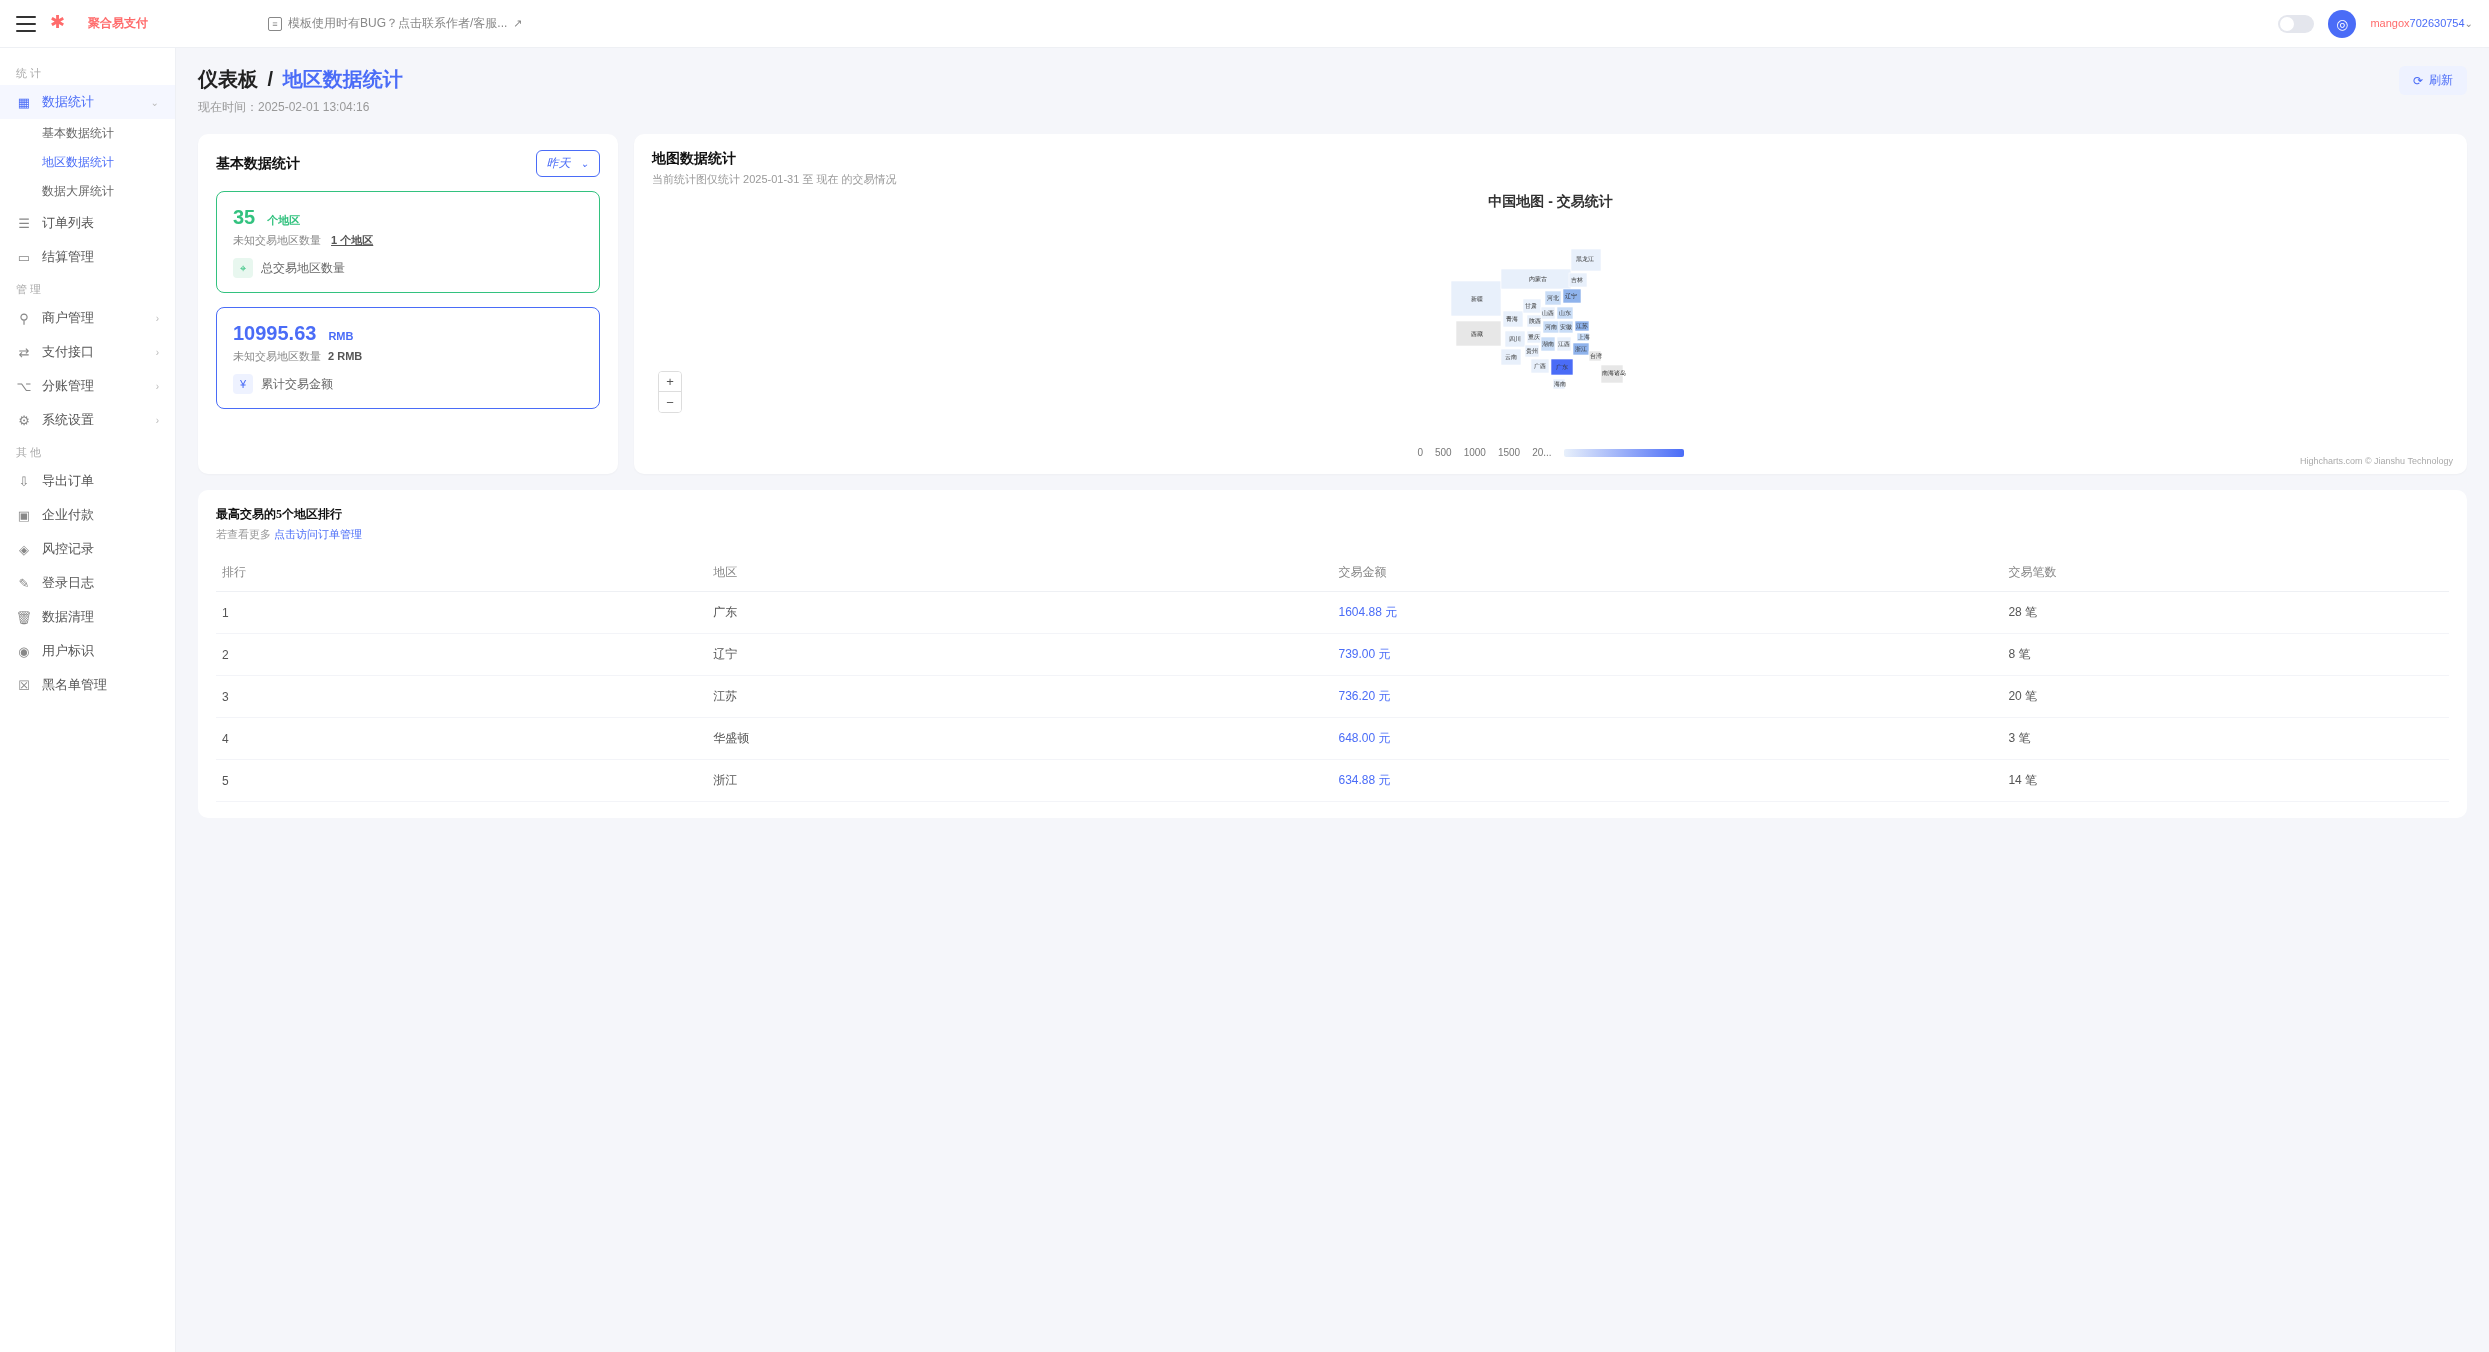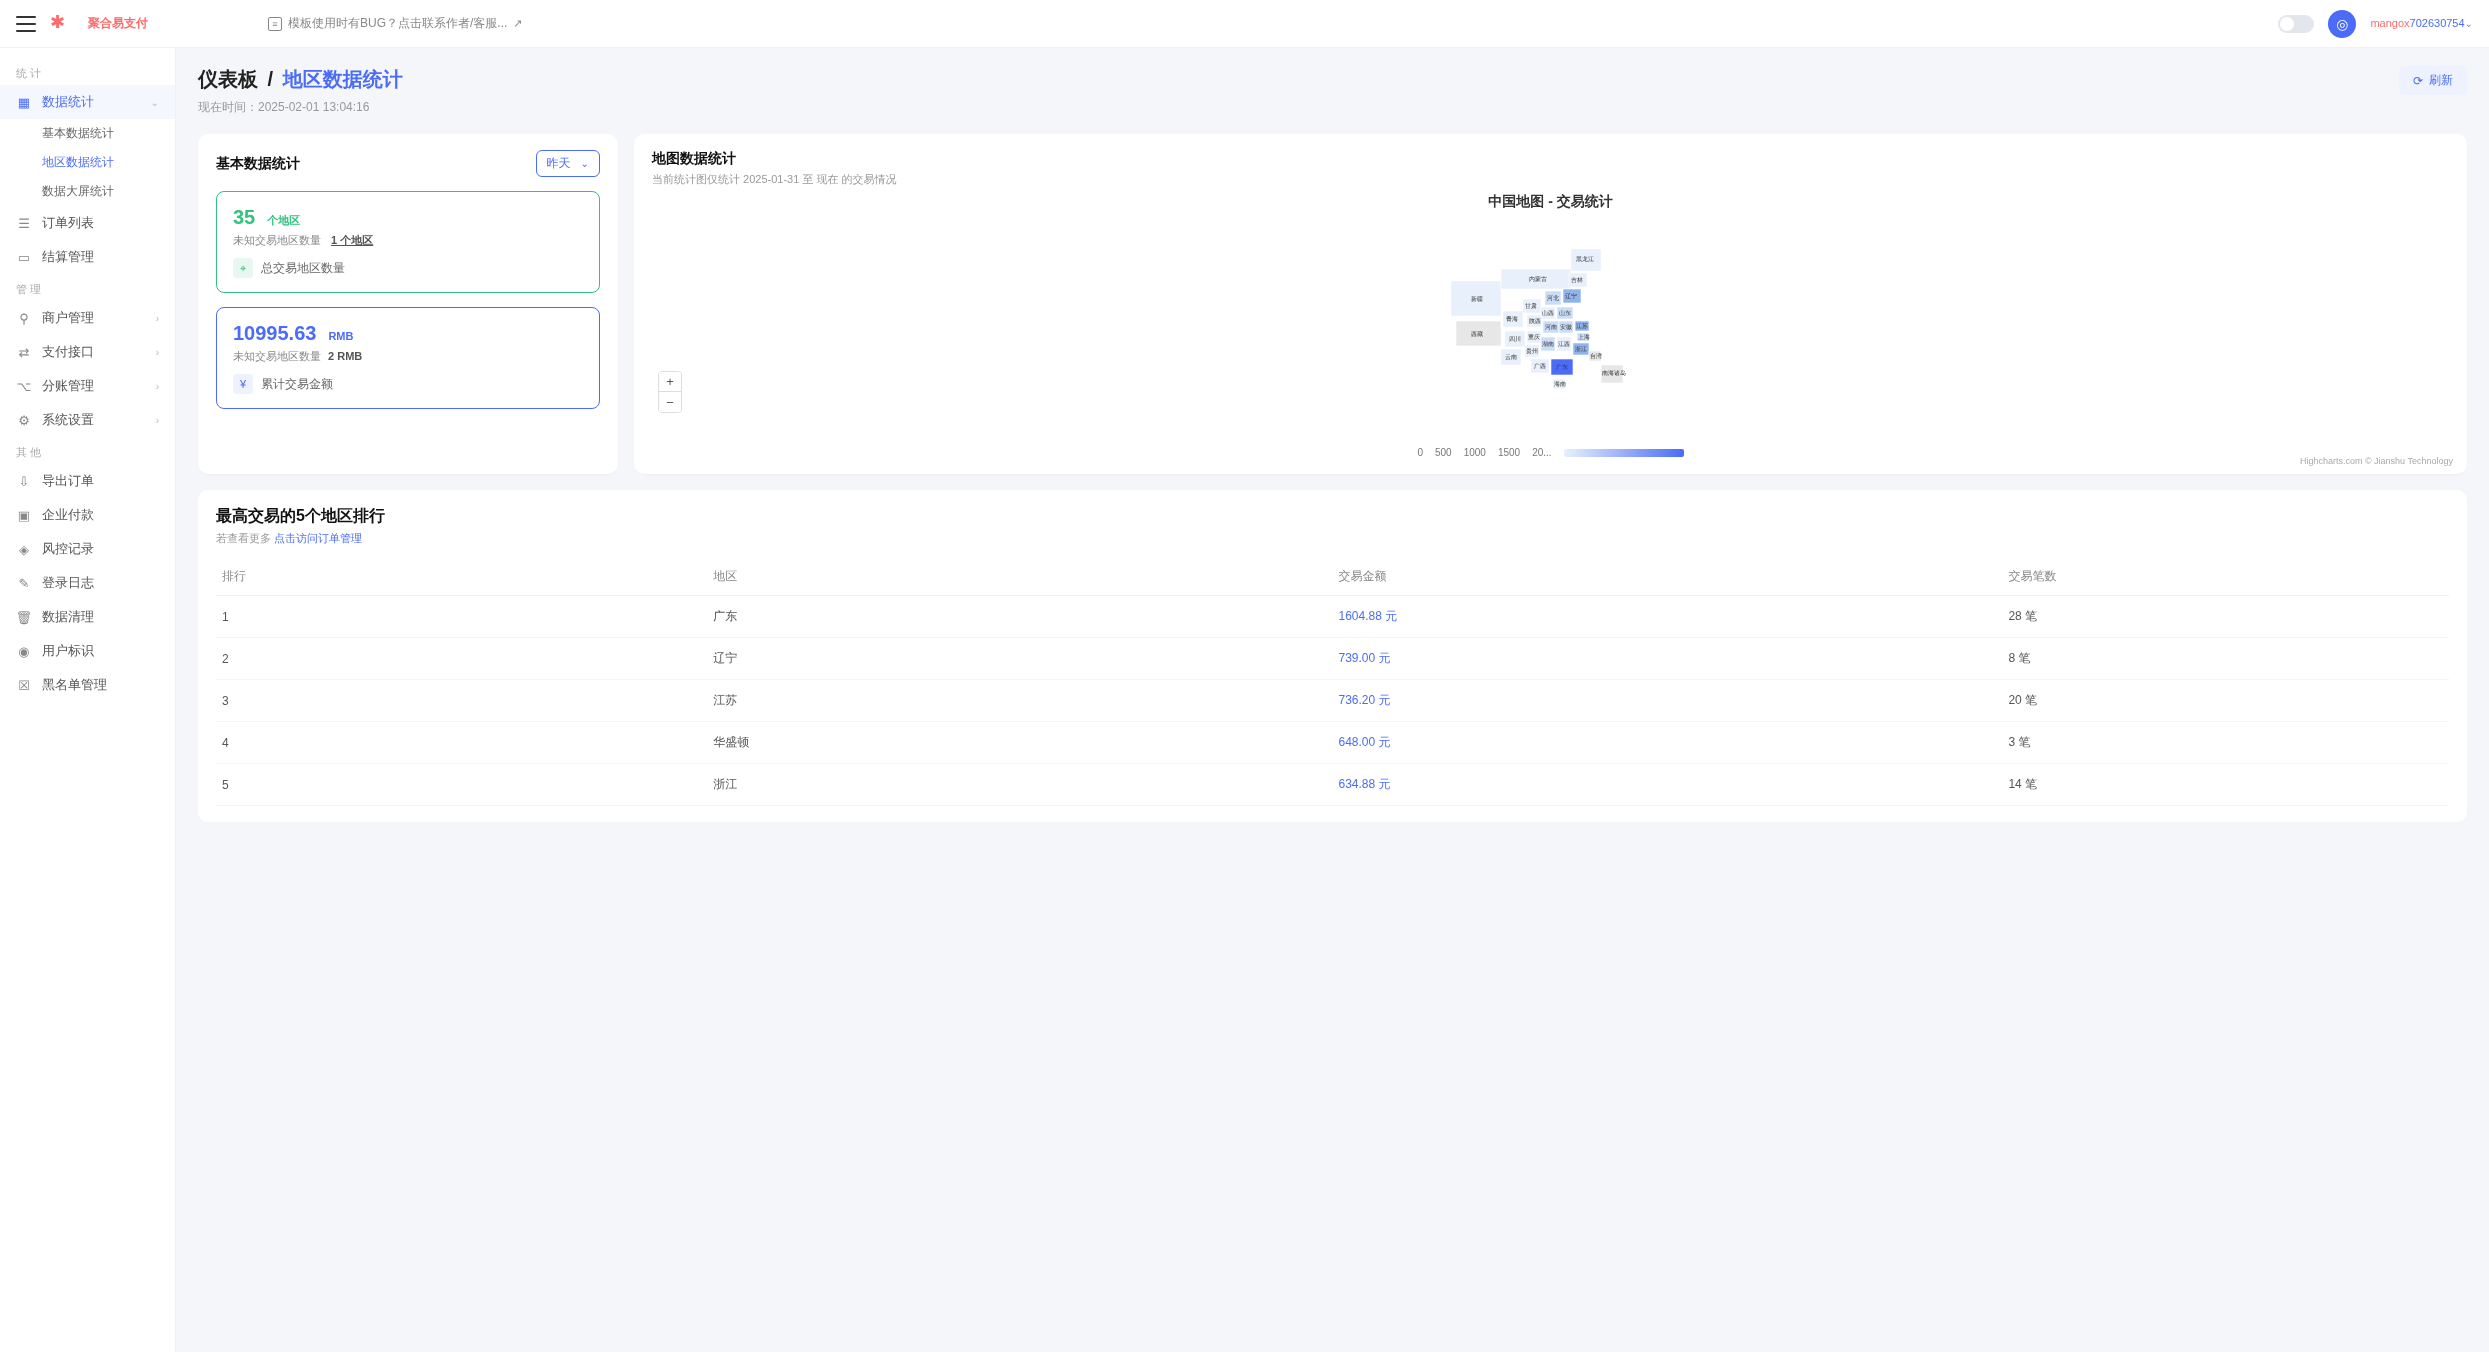--- a/index.html
+++ b/index.html
@@ -43,42 +43,42 @@
 .now-time{font-size:12px;color:#999;margin-top:6px;}
 .refresh-btn{background:#eef2ff;color:#4a6cf7;border:none;border-radius:6px;padding:6px 14px;font-size:12px;cursor:pointer;display:flex;align-items:center;gap:6px;}
 
 .cards-row{display:flex;gap:16px;margin-top:18px;}
 .card{background:#fff;border-radius:10px;padding:16px 18px;box-shadow:0 1px 2px rgba(0,0,0,0.03);}
 .card-left{width:420px;flex-shrink:0;}
 .card-right{flex:1;min-height:310px;position:relative;}
 .card-head{display:flex;align-items:center;justify-content:space-between;margin-bottom:14px;}
 .card-title{font-size:14px;font-weight:700;color:#111;}
 .card-desc{font-size:11px;color:#999;margin-top:4px;}
-.dropdown{border:1px solid #4a6cf7;color:#4a6cf7;border-radius:6px;padding:4px 10px;font-size:12px;display:flex;align-items:center;gap:10px;cursor:pointer;}
+.dropdown{border:1px solid #4a6cf7;color:#4a6cf7;border-radius:6px;padding:4px 10px;font-size:12px;display:flex;align-items:center;gap:10px;cursor:pointer;font-style:italic;}
 .stat-box{border:1px solid #33c27f;border-radius:8px;padding:14px 16px;margin-bottom:14px;}
 .stat-box.blue{border-color:#4a6cf7;}
 .stat-big{font-size:20px;font-weight:700;color:#33c27f;display:flex;align-items:baseline;gap:12px;}
 .stat-big .unit{font-size:11px;font-weight:600;}
 .stat-box.blue .stat-big{color:#4a6cf7;}
 .stat-line{font-size:11px;color:#888;margin-top:4px;}
 .stat-foot{display:flex;align-items:center;gap:8px;margin-top:10px;font-size:12px;color:#666;}
 .stat-foot .badge{width:20px;height:20px;border-radius:4px;background:#e8f7ef;color:#33c27f;display:flex;align-items:center;justify-content:center;font-size:11px;}
 .stat-box.blue .badge{background:#eef2ff;color:#4a6cf7;}
 
 .map-wrap{position:relative;height:230px;display:flex;align-items:center;justify-content:center;}
 .map-title{text-align:center;font-size:14px;font-weight:600;color:#333;margin-top:6px;}
 .zoom-ctrl{position:absolute;left:6px;top:160px;display:flex;flex-direction:column;border:1px solid #ddd;border-radius:4px;overflow:hidden;}
 .zoom-ctrl button{width:22px;height:20px;background:#fff;border:none;border-bottom:1px solid #ddd;cursor:pointer;font-size:13px;color:#555;}
 .zoom-ctrl button:last-child{border-bottom:none;}
 .legend{display:flex;align-items:center;gap:12px;justify-content:center;margin-top:6px;font-size:10px;color:#777;}
 .legend-bar{width:120px;height:8px;background:linear-gradient(to right,#e8f0fb,#4a6cf7);border-radius:2px;}
 .credit{position:absolute;right:14px;bottom:8px;font-size:9px;color:#aaa;}
 
 .rank-card{margin-top:16px;background:#fff;border-radius:10px;padding:16px 18px;}
-.rank-head .card-title{font-size:16px;}
+.rank-head .card-title{font-size:12px;font-family:Liberation Serif, serif;}
 .rank-link{font-size:11px;color:#999;margin-top:4px;}
 .rank-link a{color:#4a6cf7;text-decoration:none;cursor:pointer;}
 table.rank{width:100%;border-collapse:collapse;margin-top:12px;font-size:12px;}
 table.rank th{color:#888;font-weight:500;text-align:left;padding:10px 6px;border-bottom:1px solid #eef0f4;}
 table.rank td{padding:12px 6px;border-bottom:1px solid #f3f4f8;color:#555;}
 table.rank td.amt{color:#4a6cf7;}
 .col-rank{width:22%;}
 .col-region{width:28%;}
 .col-amt{width:30%;}
 .col-cnt{width:20%;}

